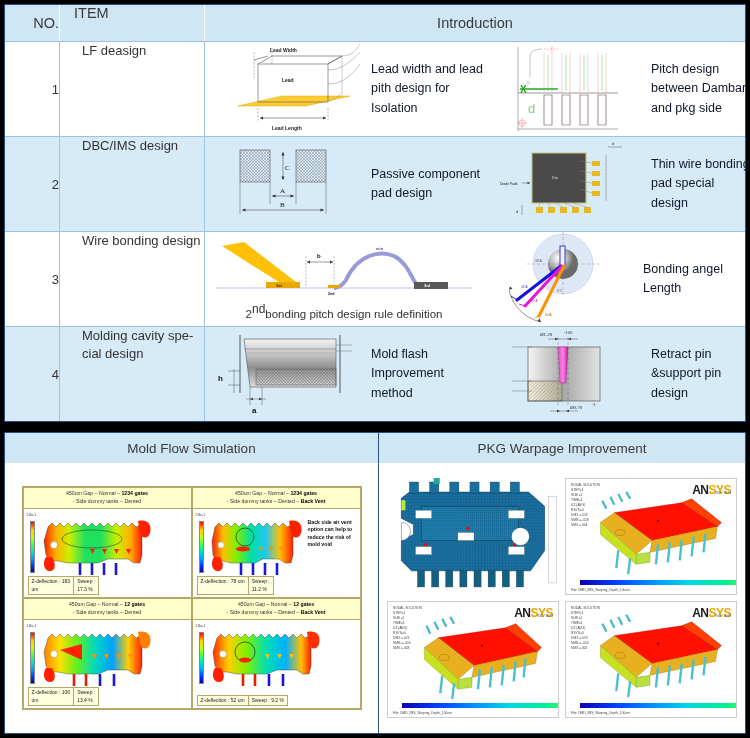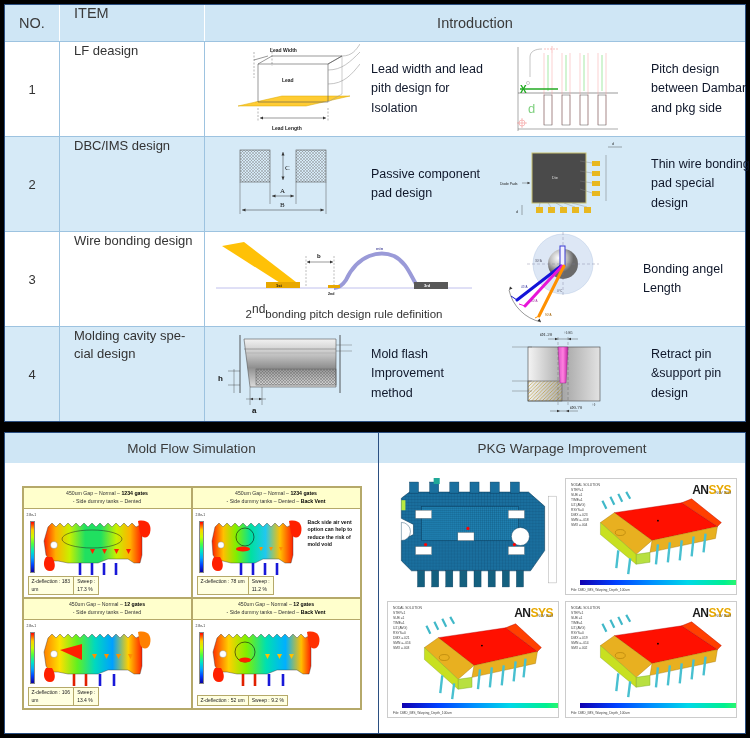--- a/index.html
+++ b/index.html
@@ -21,38 +21,38 @@
   }
   .trow { display: flex; width: 100%; }
   .trow.header { height: 36px; background: #cfe6f5; }
   .trow.body { flex: 1; }
   .trow.alt { background: #d6eaf7; }
   .trow.plain { background: #ffffff; }
 
   .c-no {
     width: 55px; flex: 0 0 55px;
     border-right: 1px solid #9dc3e0;
-    display: flex; align-items: center; justify-content: center;
+    display: flex; align-items: center; justify-content: flex-end;
   }
   .c-item {
     width: 145px; flex: 0 0 145px;
     border-right: 1px solid #9dc3e0;
     display: flex; align-items: flex-start; padding-left: 14px;
   }
   .c-intro { flex: 1; display: flex; align-items: center; }
 
   .trow.header .c-no, .trow.header .c-item, .trow.header .c-intro {
     border-right-color: #ffffff;
   }
   .trow.body + .trow.body, .trow.body { border-top: 1px solid #9dc3e0; }
 
   .hdr-txt { font-size: 14.5px; color: #3a3a3a; }
   .hdr-intro { width: 100%; text-align: center; font-size: 14.5px; color: #3a3a3a; }
   .no-txt { font-size: 13px; color: #333; }
-  .item-txt { font-size: 13px; color: #333; line-height: 1.35; }
+  .item-txt { font-size: 13px; color: #333; line-height: 1.35; margin-left: 8px; }
 
   
   .intro-grid { display: flex; align-items: center; width: 100%; height: 100%; }
   .fig-box { display: flex; align-items: center; justify-content: center; }
   .txt-box { font-size: 12.5px; color: #0f172a; line-height: 1.55; }
 
   .fig1 { width: 160px; }
   .txt1 { width: 118px; padding-left: 6px; }
   .fig2 { width: 160px; }
   .txt2 { width: 110px; padding-left: 8px; }

